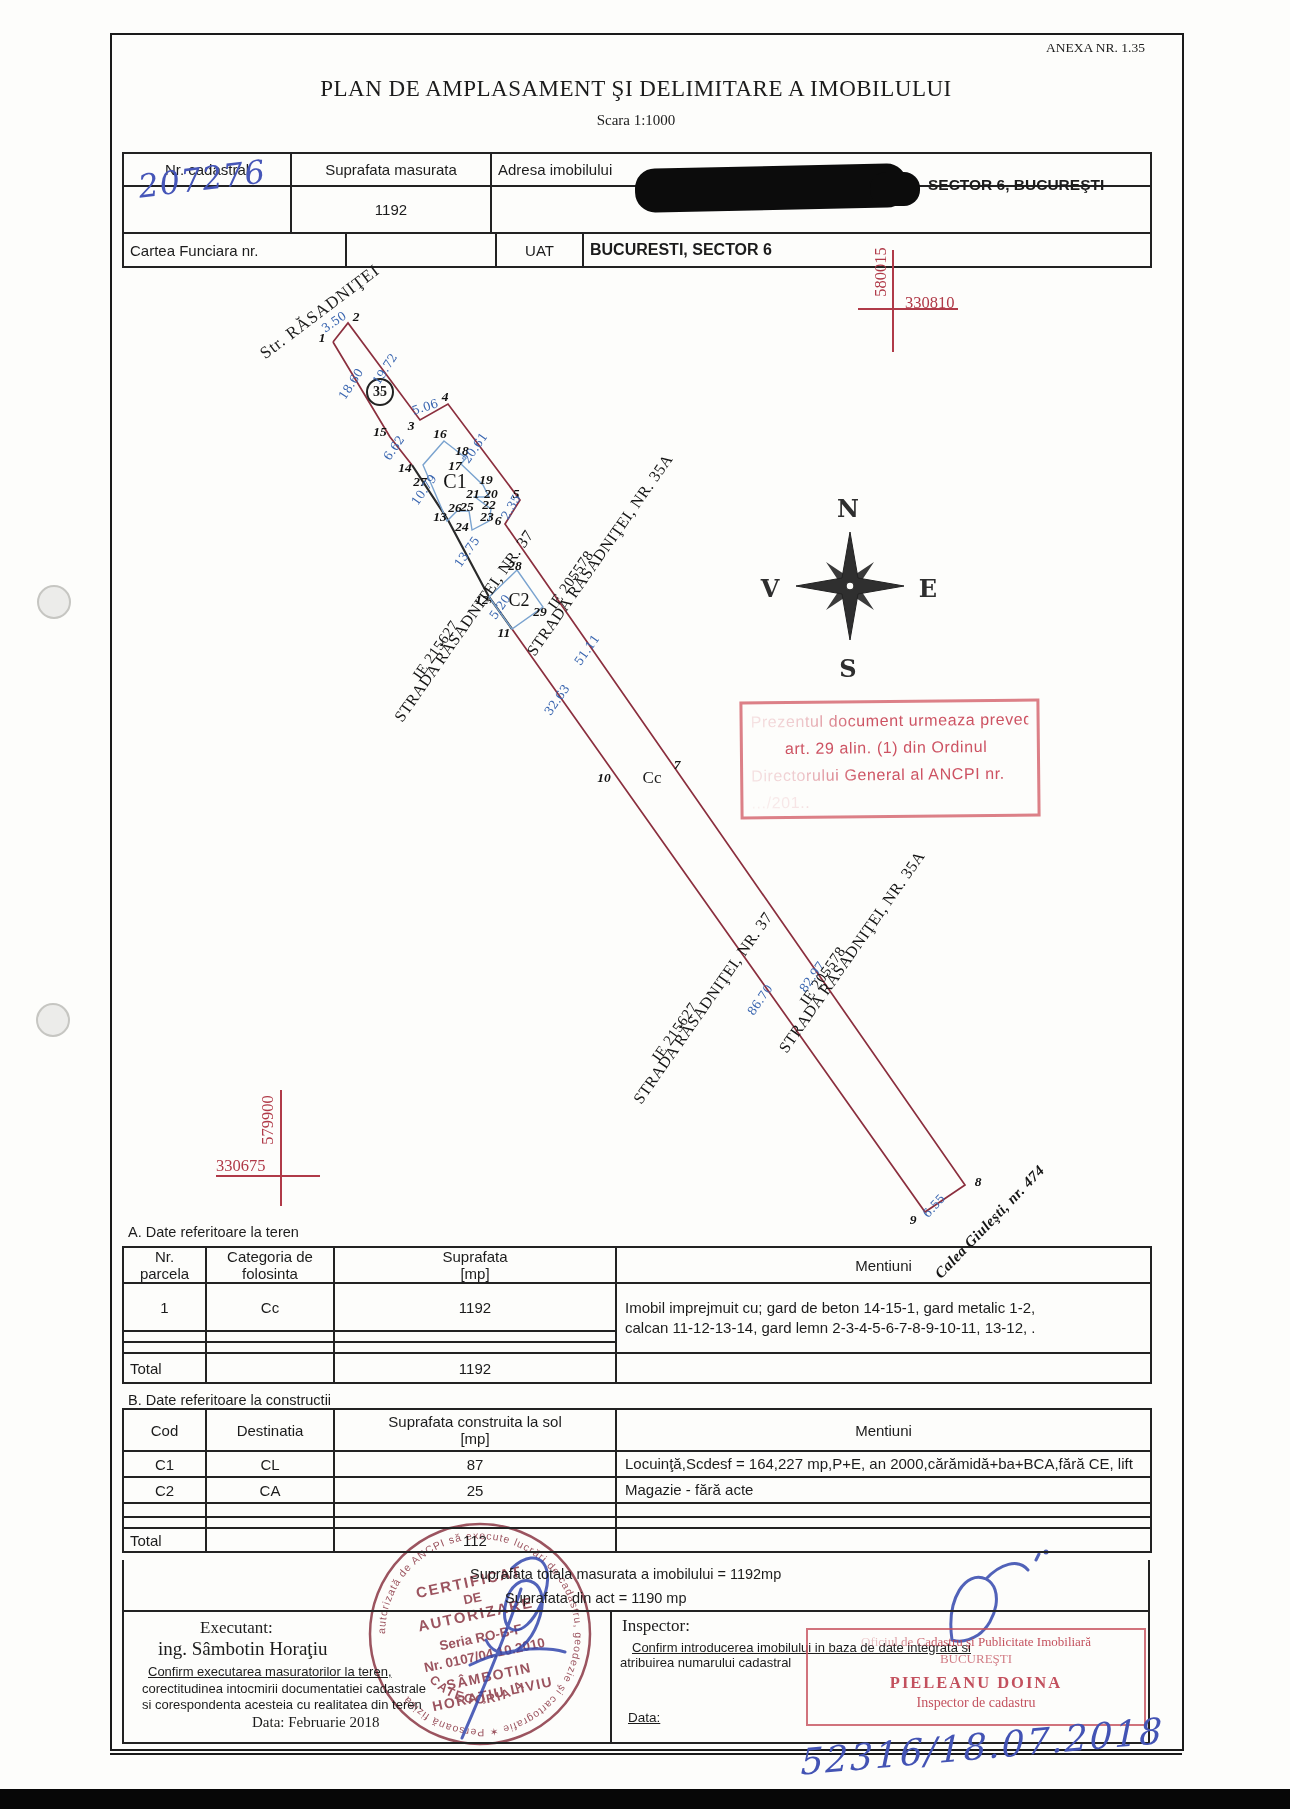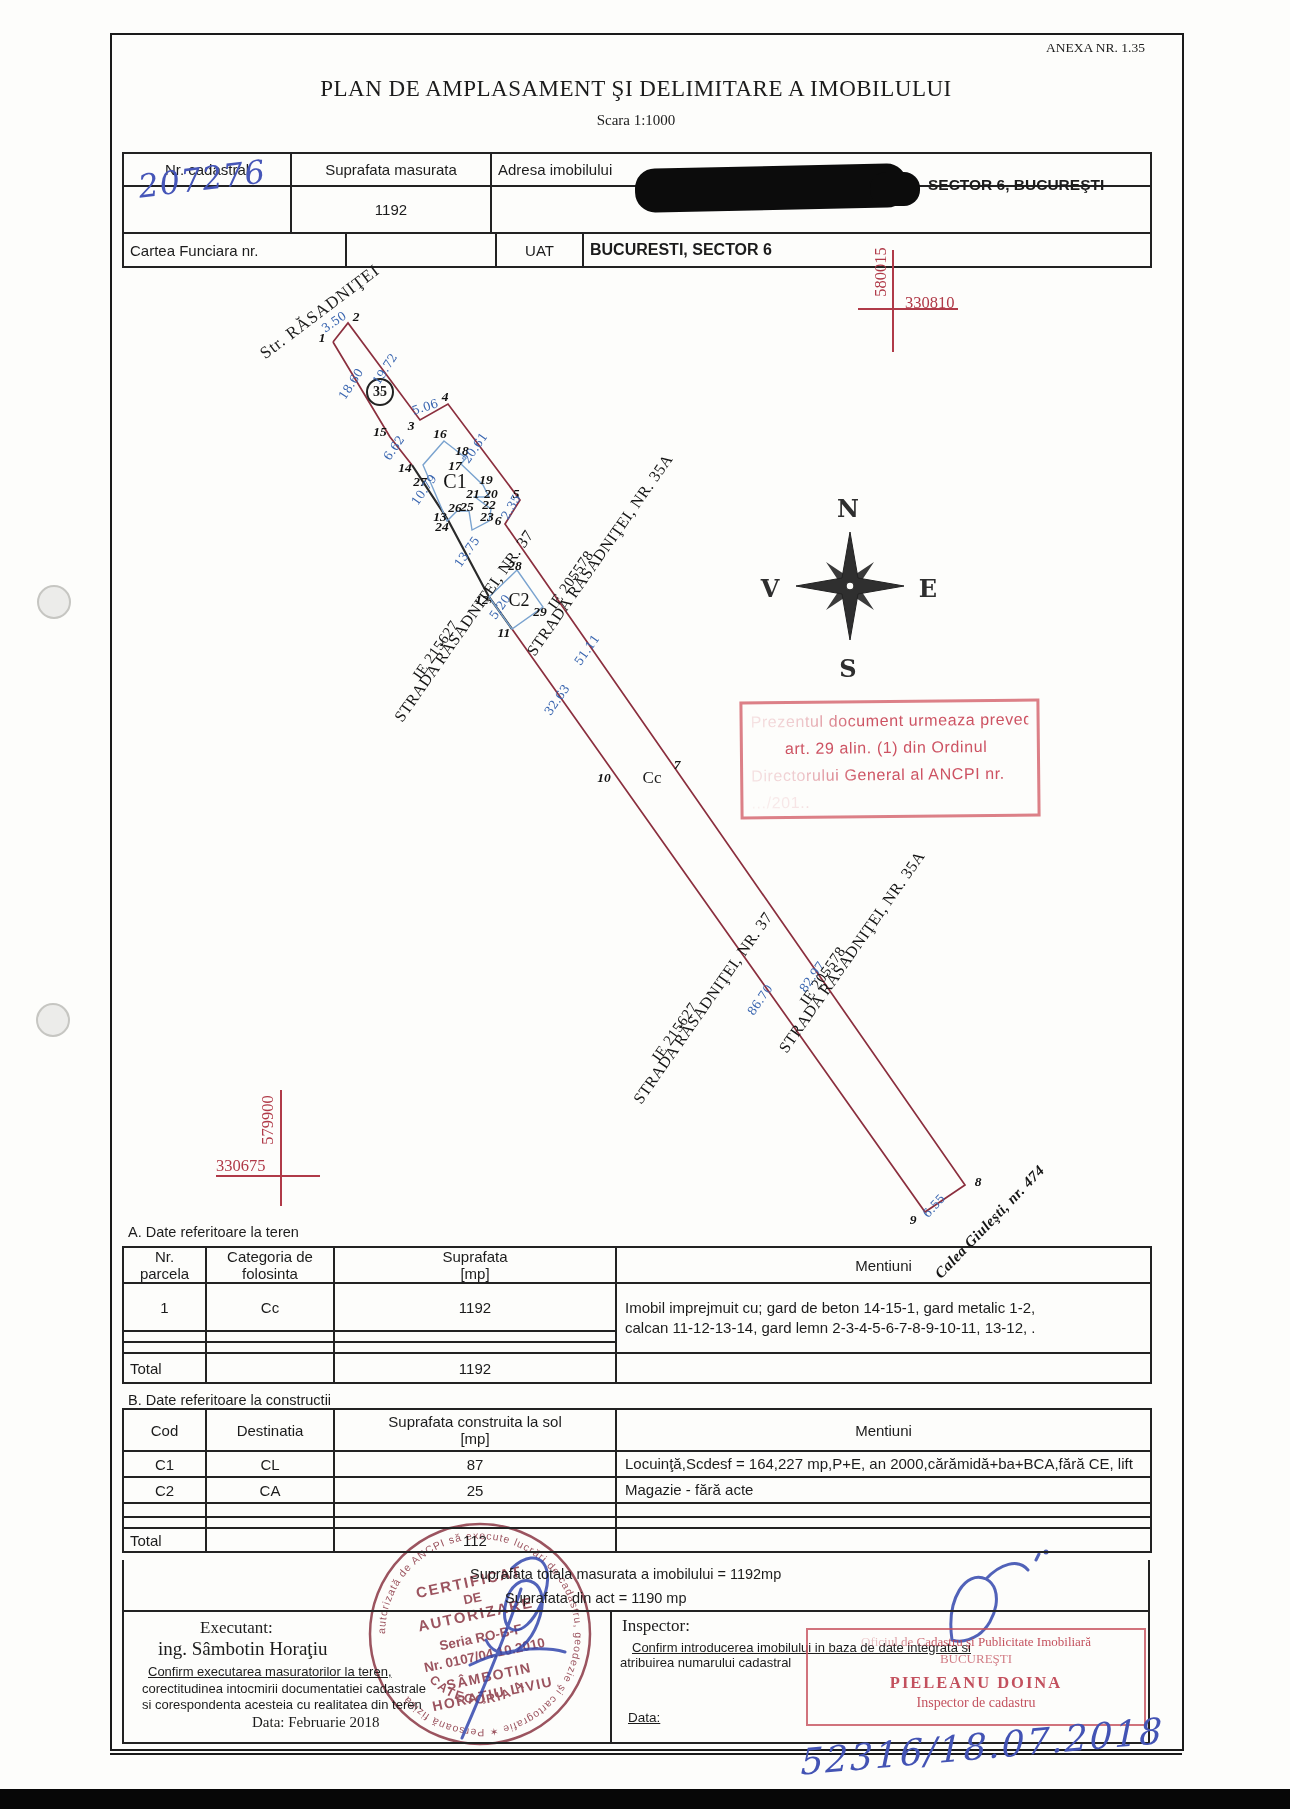--- a/index.html
+++ b/index.html
@@ -210,21 +210,21 @@
       <div class="pt" style="left: 405px; top: 468px;">14</div>
       <div class="pt" style="left: 380px; top: 432px;">15</div>
       <div class="pt" style="left: 440px; top: 434px;">16</div>
       <div class="pt" style="left: 455px; top: 466px;">17</div>
       <div class="pt" style="left: 462px; top: 451px;">18</div>
       <div class="pt" style="left: 486px; top: 480px;">19</div>
       <div class="pt" style="left: 491px; top: 494px;">20</div>
       <div class="pt" style="left: 473px; top: 494px;">21</div>
       <div class="pt" style="left: 489px; top: 505px;">22</div>
       <div class="pt" style="left: 487px; top: 517px;">23</div>
-      <div class="pt" style="left: 442px; top: 527px;">24</div>
+      <div class="pt" style="left: 462px; top: 527px;">24</div>
       <div class="pt" style="left: 467px; top: 507px;">25</div>
       <div class="pt" style="left: 455px; top: 508px;">26</div>
       <div class="pt" style="left: 420px; top: 482px;">27</div>
       <div class="pt" style="left: 515px; top: 566px;">28</div>
       <div class="pt" style="left: 540px; top: 612px;">29</div>
       <div class="meas" style="left: 334px; top: 322px; transform: translate(-50%, -50%) rotate(-35deg);">3.50</div>
       <div class="meas" style="left: 385px; top: 369px; transform: translate(-50%, -50%) rotate(-57deg);">19.72</div>
       <div class="meas" style="left: 351px; top: 384px; transform: translate(-50%, -50%) rotate(-57deg);">18.60</div>
       <div class="meas" style="left: 425px; top: 407px; transform: translate(-50%, -50%) rotate(-18deg);">5.06</div>
       <div class="meas" style="left: 475px; top: 448px; transform: translate(-50%, -50%) rotate(-55deg);">20.61</div>

